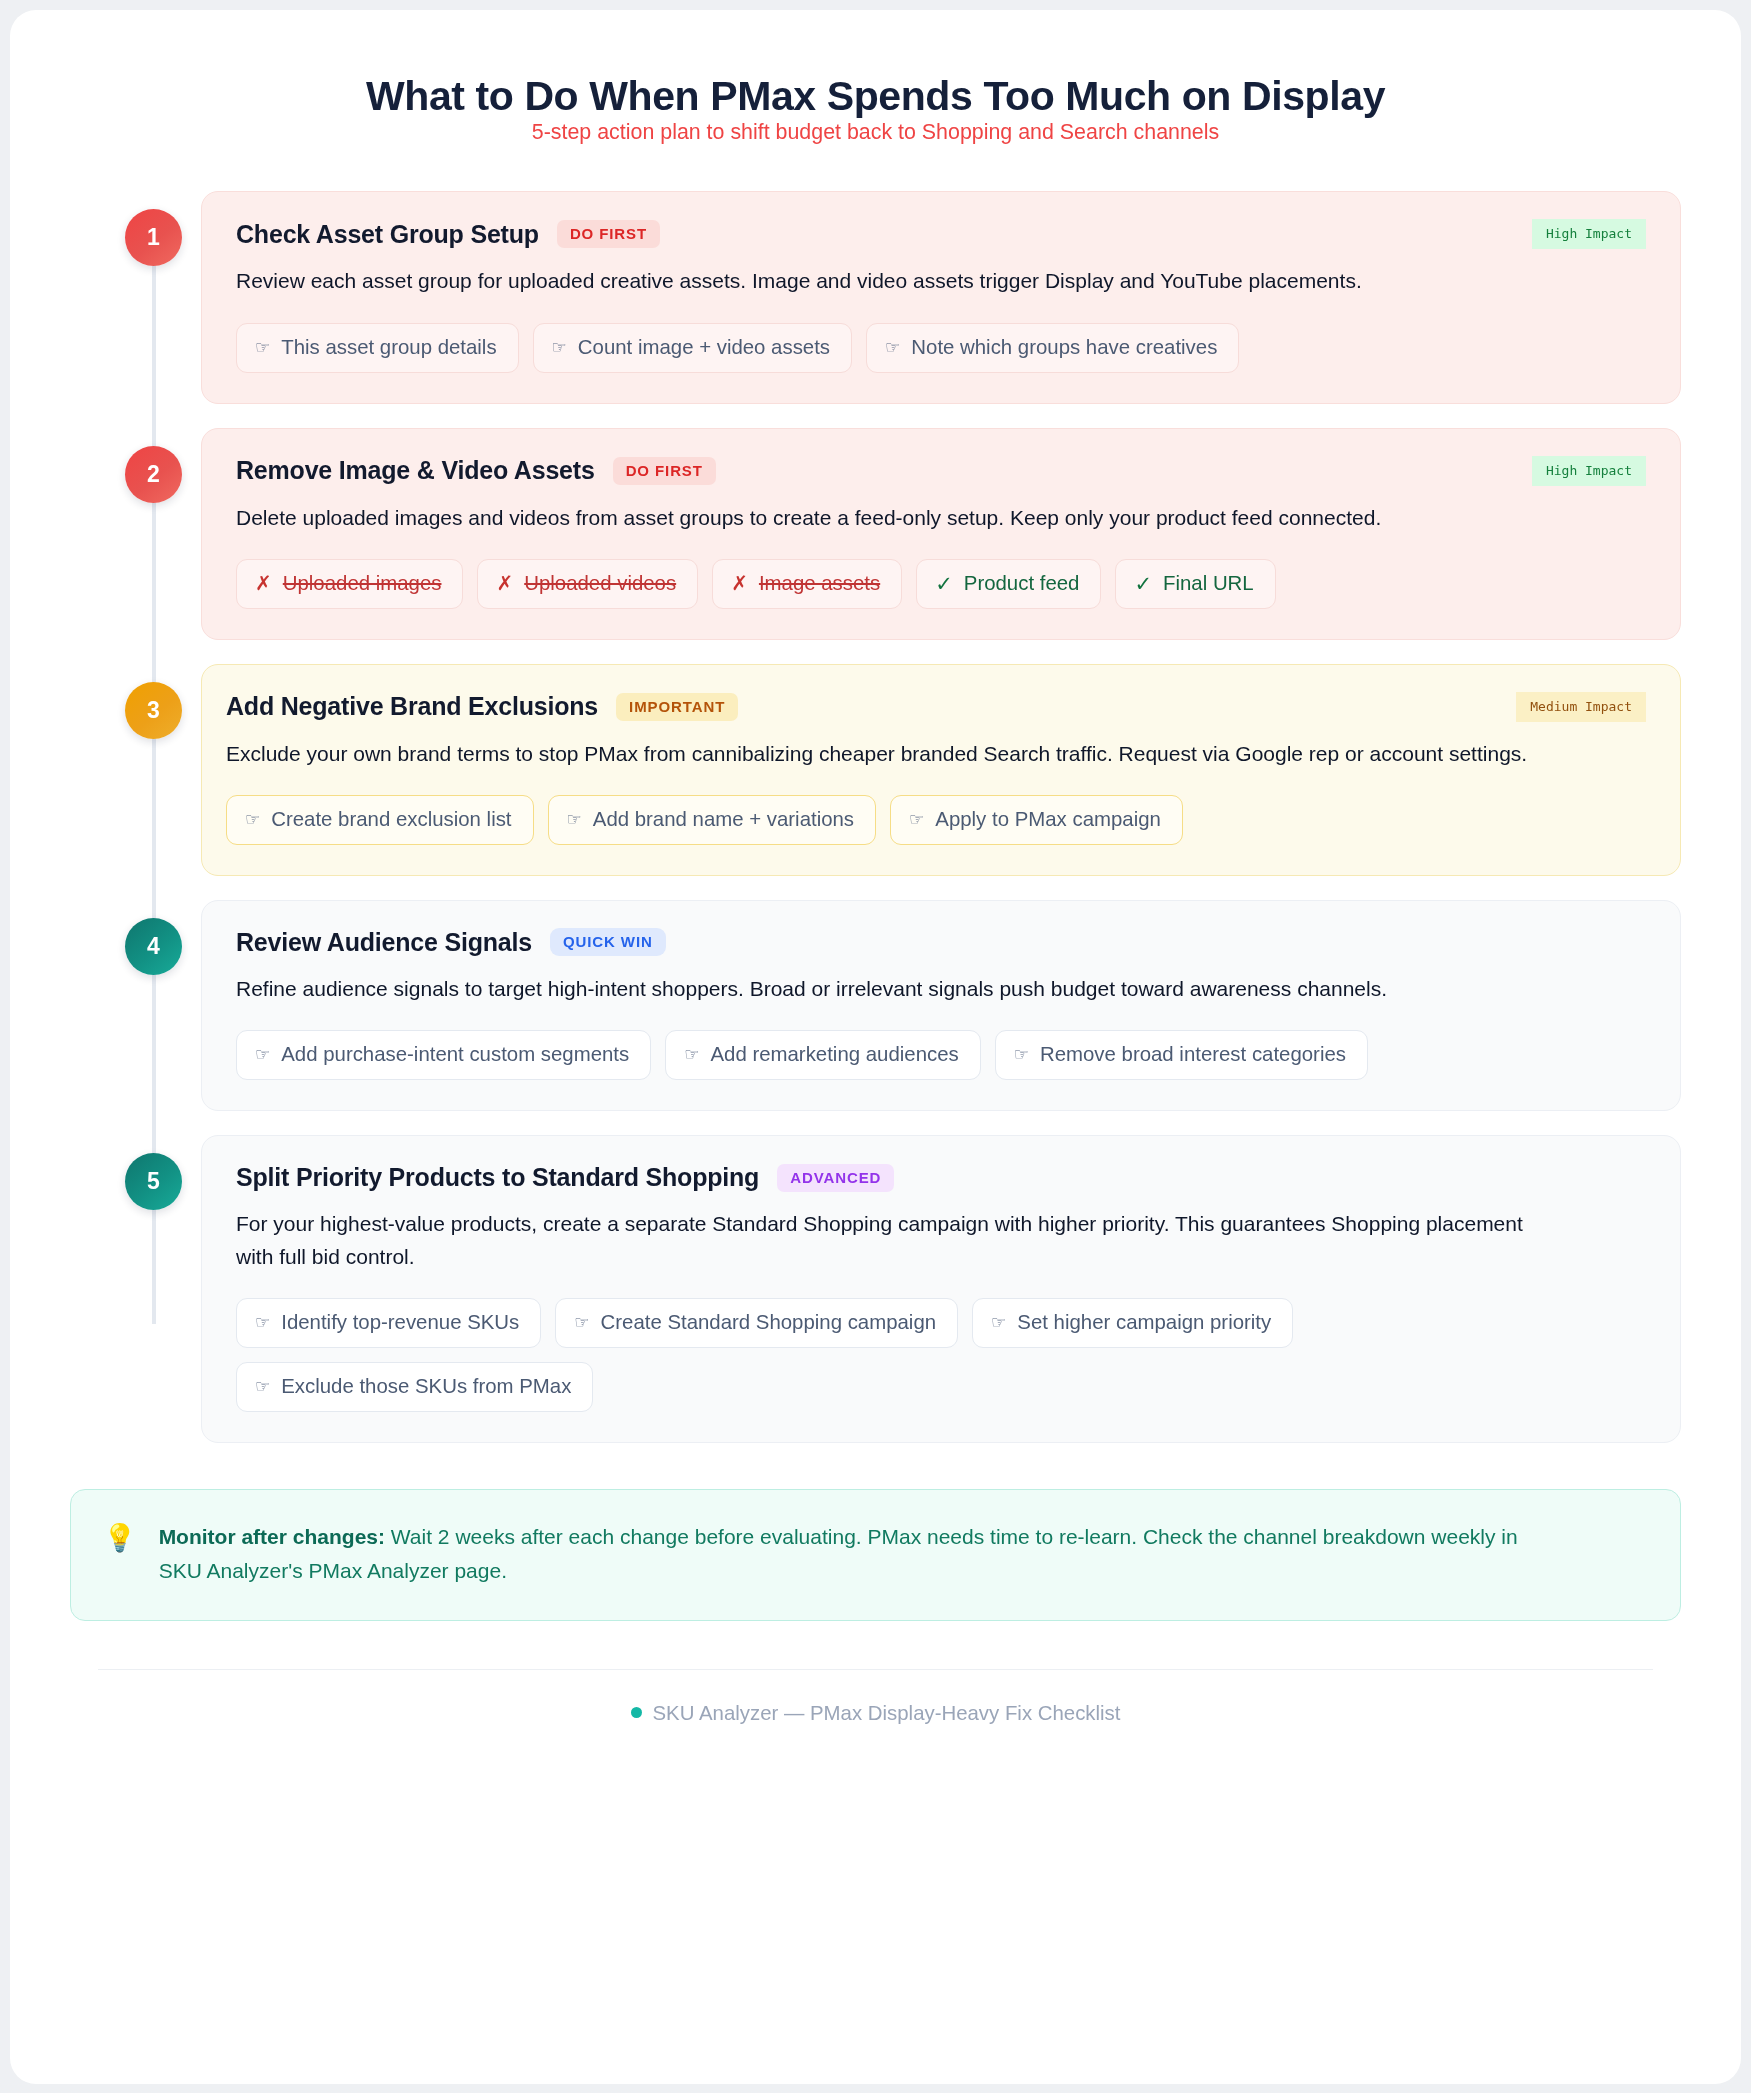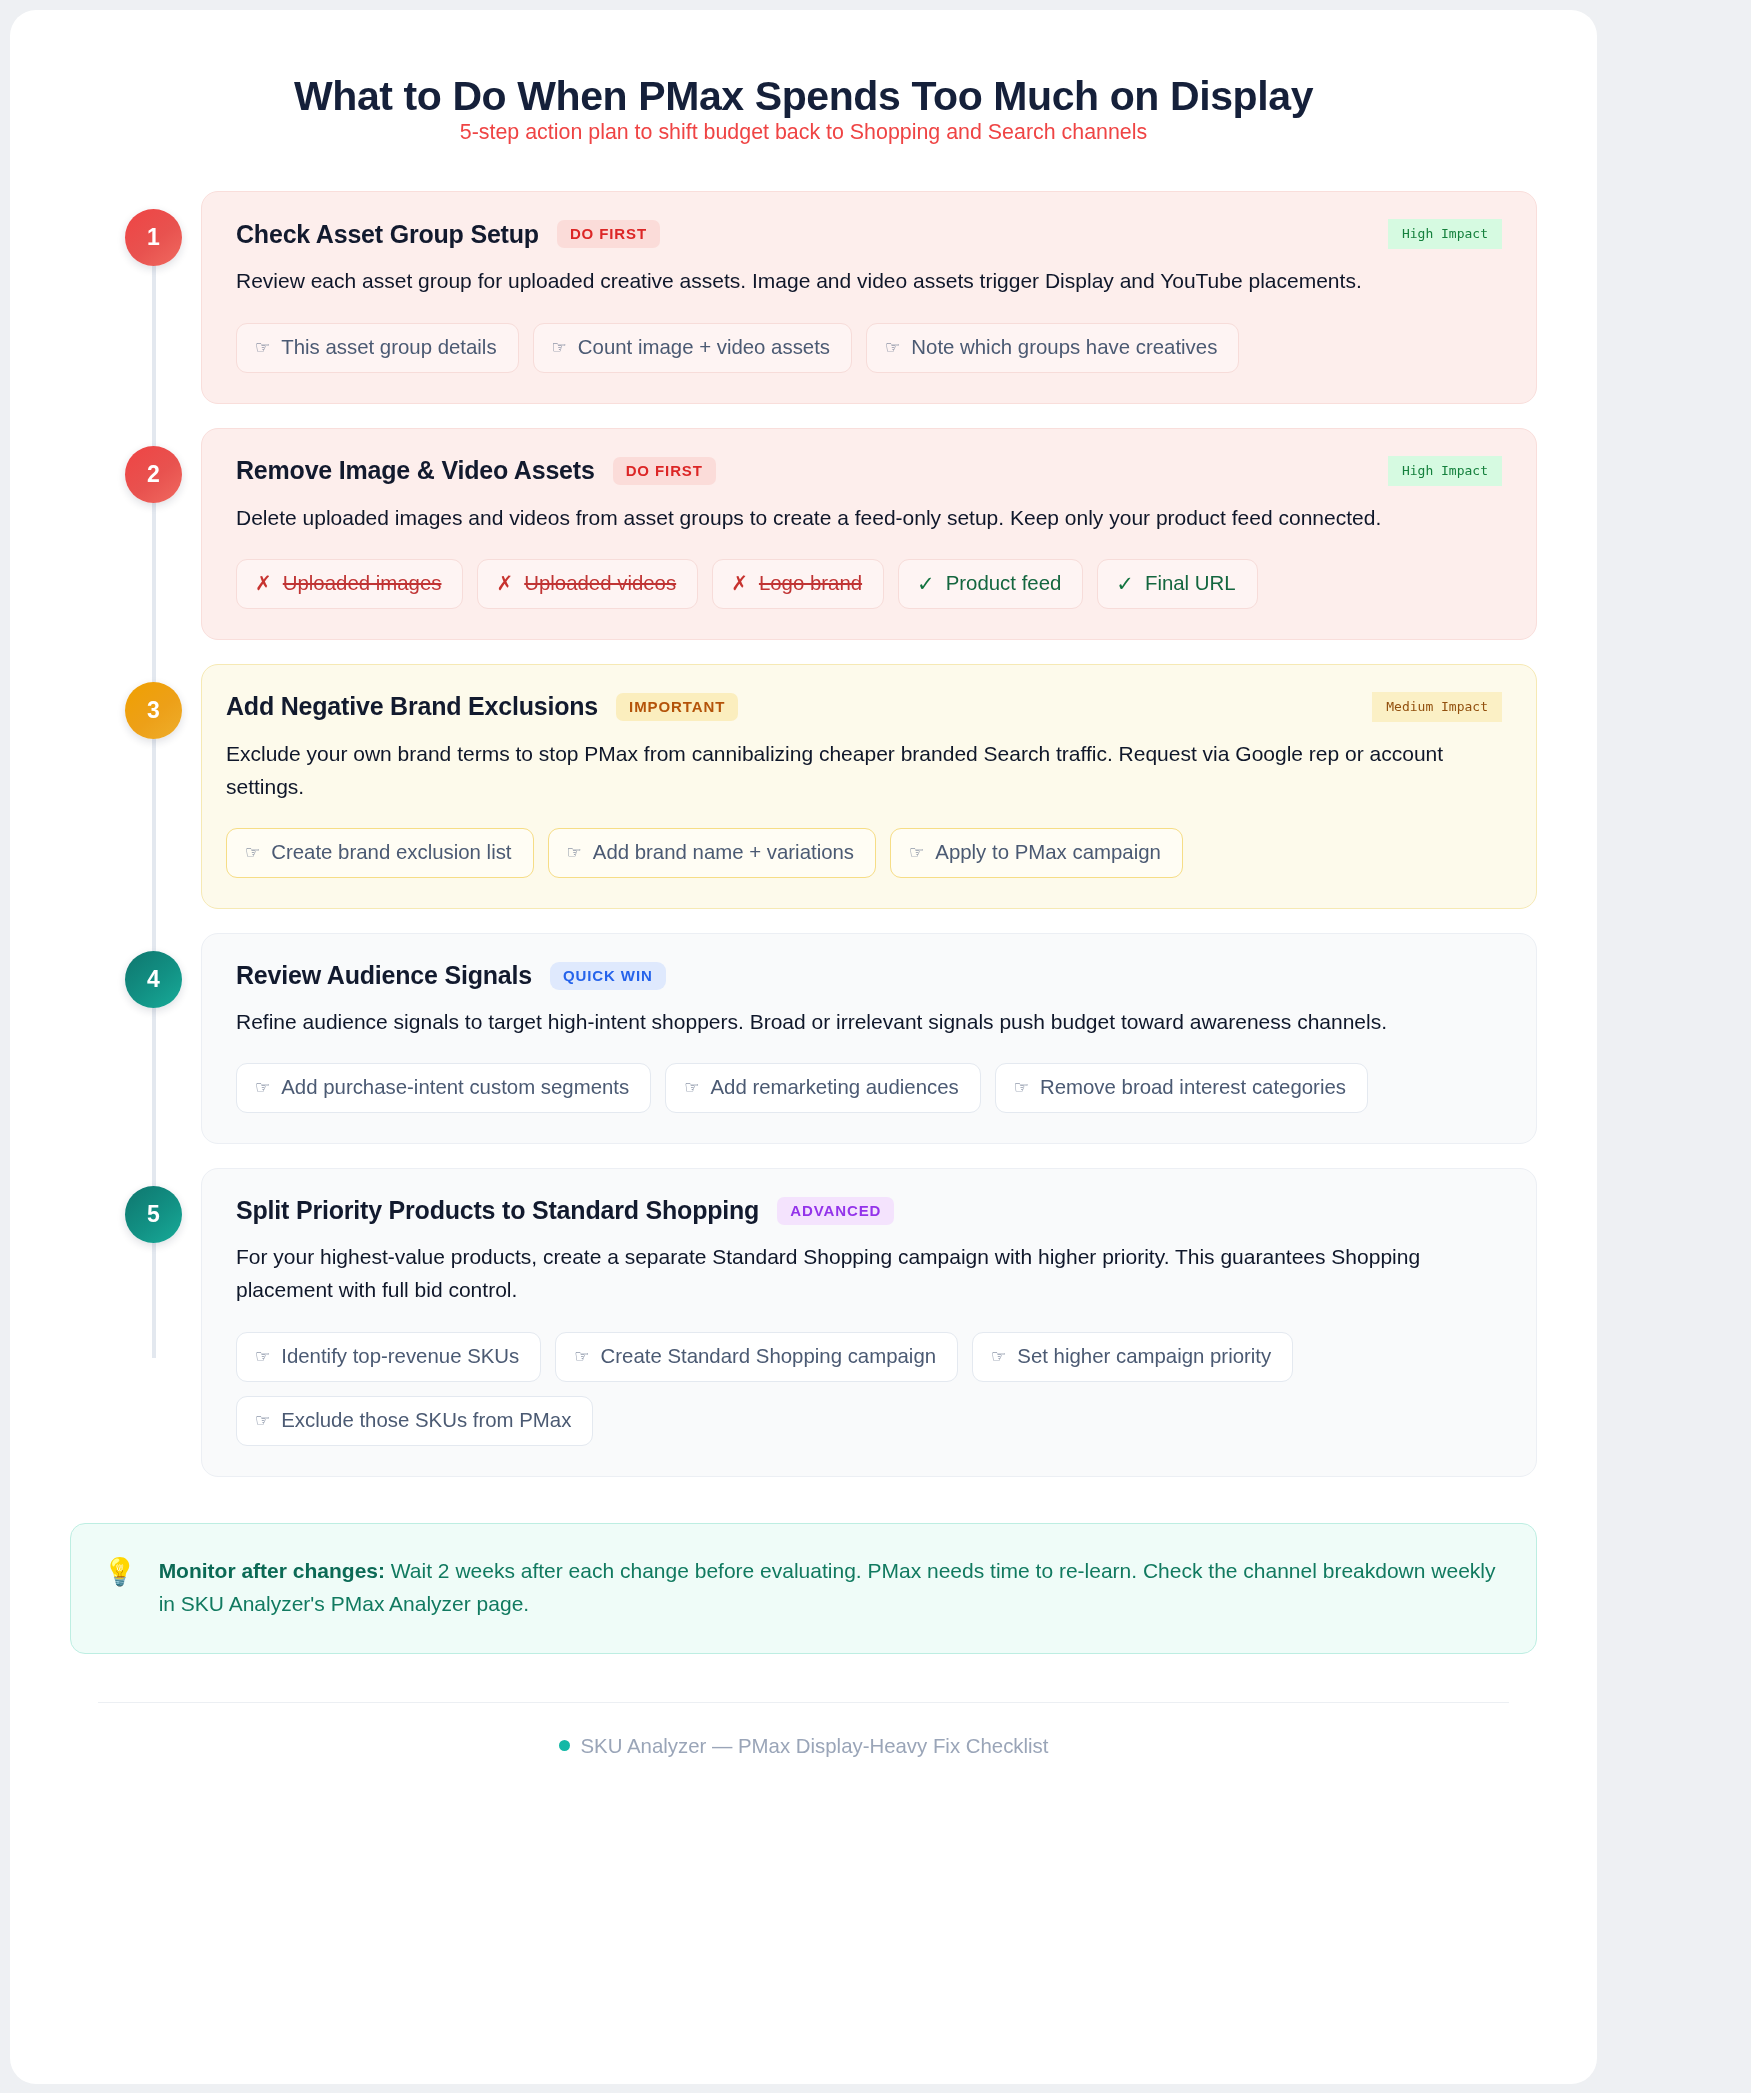--- a/index.html
+++ b/index.html
@@ -12,21 +12,21 @@
   body {
     background: #eef0f3;
     font-family: "Liberation Sans", sans-serif;
     -webkit-font-smoothing: antialiased;
   }
 
   .page {
     position: absolute;
     left: 10px;
     top: 10px;
-    width: 1587px;
+    width: 1731px;
     height: 2074px;
     background: #ffffff;
     border-radius: 26px;
     overflow: hidden;
   }
 
   
   .header { padding: 62px 60px 0 60px; text-align: center; }
 
   .title {
@@ -269,21 +269,21 @@
             <div class="chip remove">
               <span class="glyph">✗</span>
               <span class="txt">Uploaded images</span>
             </div>
             <div class="chip remove">
               <span class="glyph">✗</span>
               <span class="txt">Uploaded videos</span>
             </div>
             <div class="chip remove">
               <span class="glyph">✗</span>
-              <span class="txt">Logo brand</span>
+              <span class="txt">Image assets</span>
             </div>
             <div class="chip keep">
               <span class="glyph">✓</span>
               <span class="txt">Product feed</span>
             </div>
             <div class="chip keep">
               <span class="glyph">✓</span>
               <span class="txt">Final URL</span>
             </div>
           </div>

